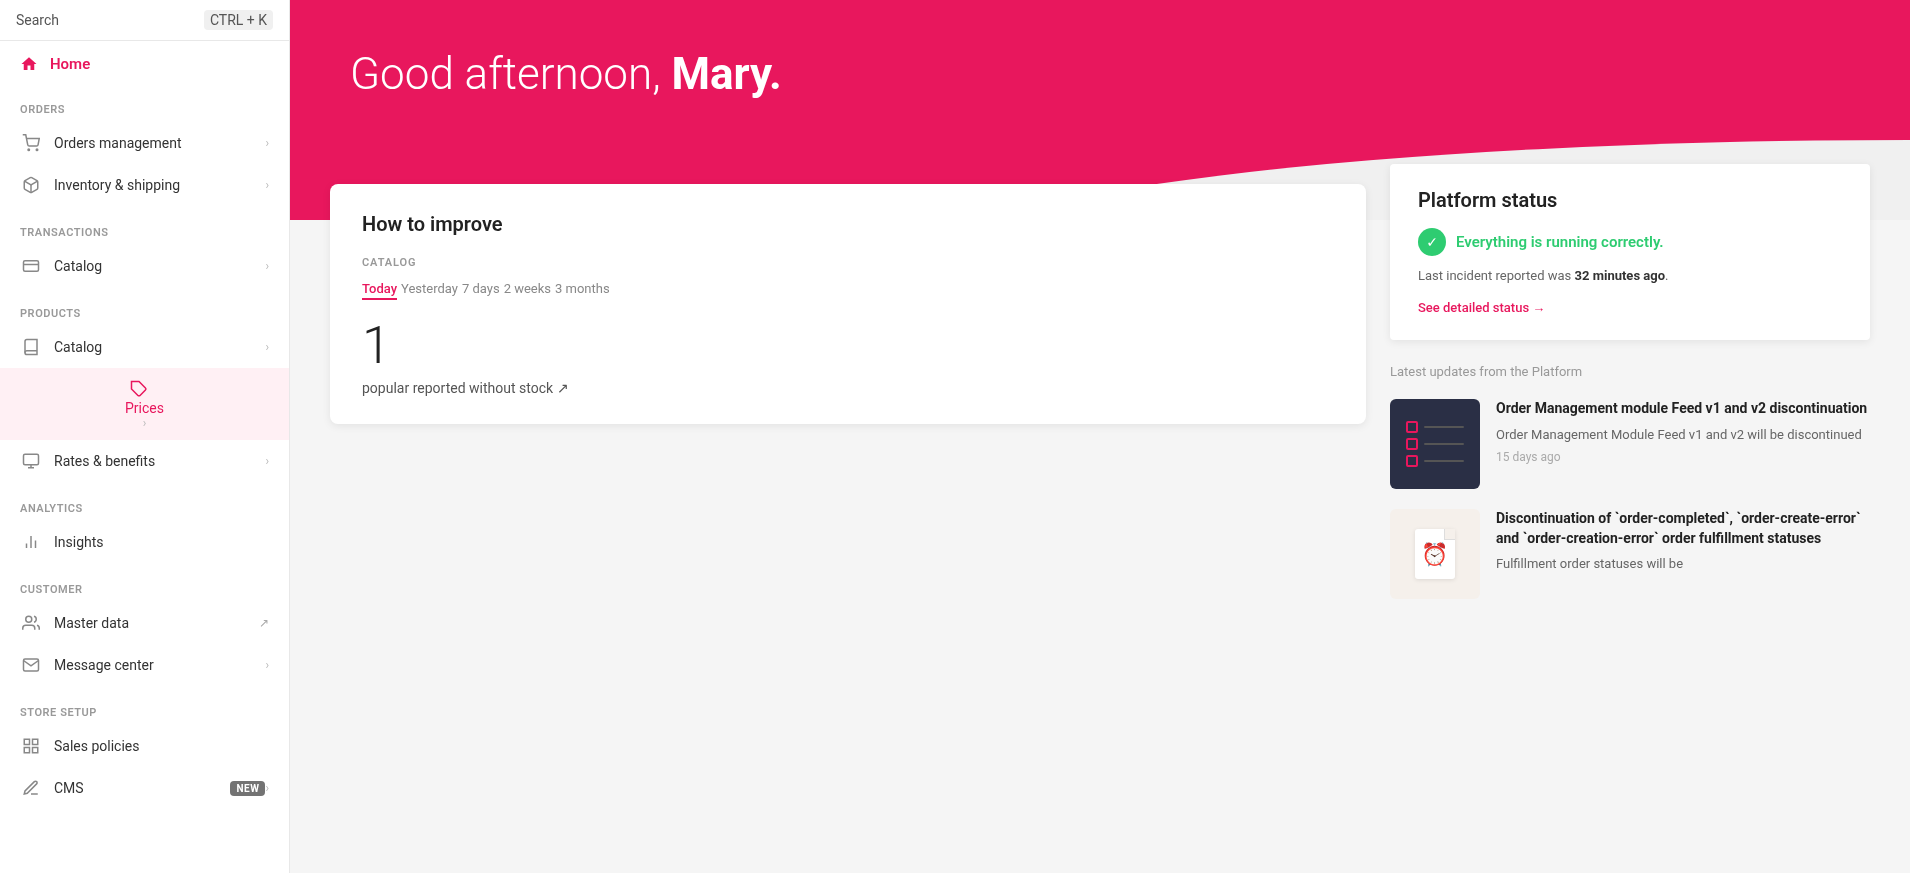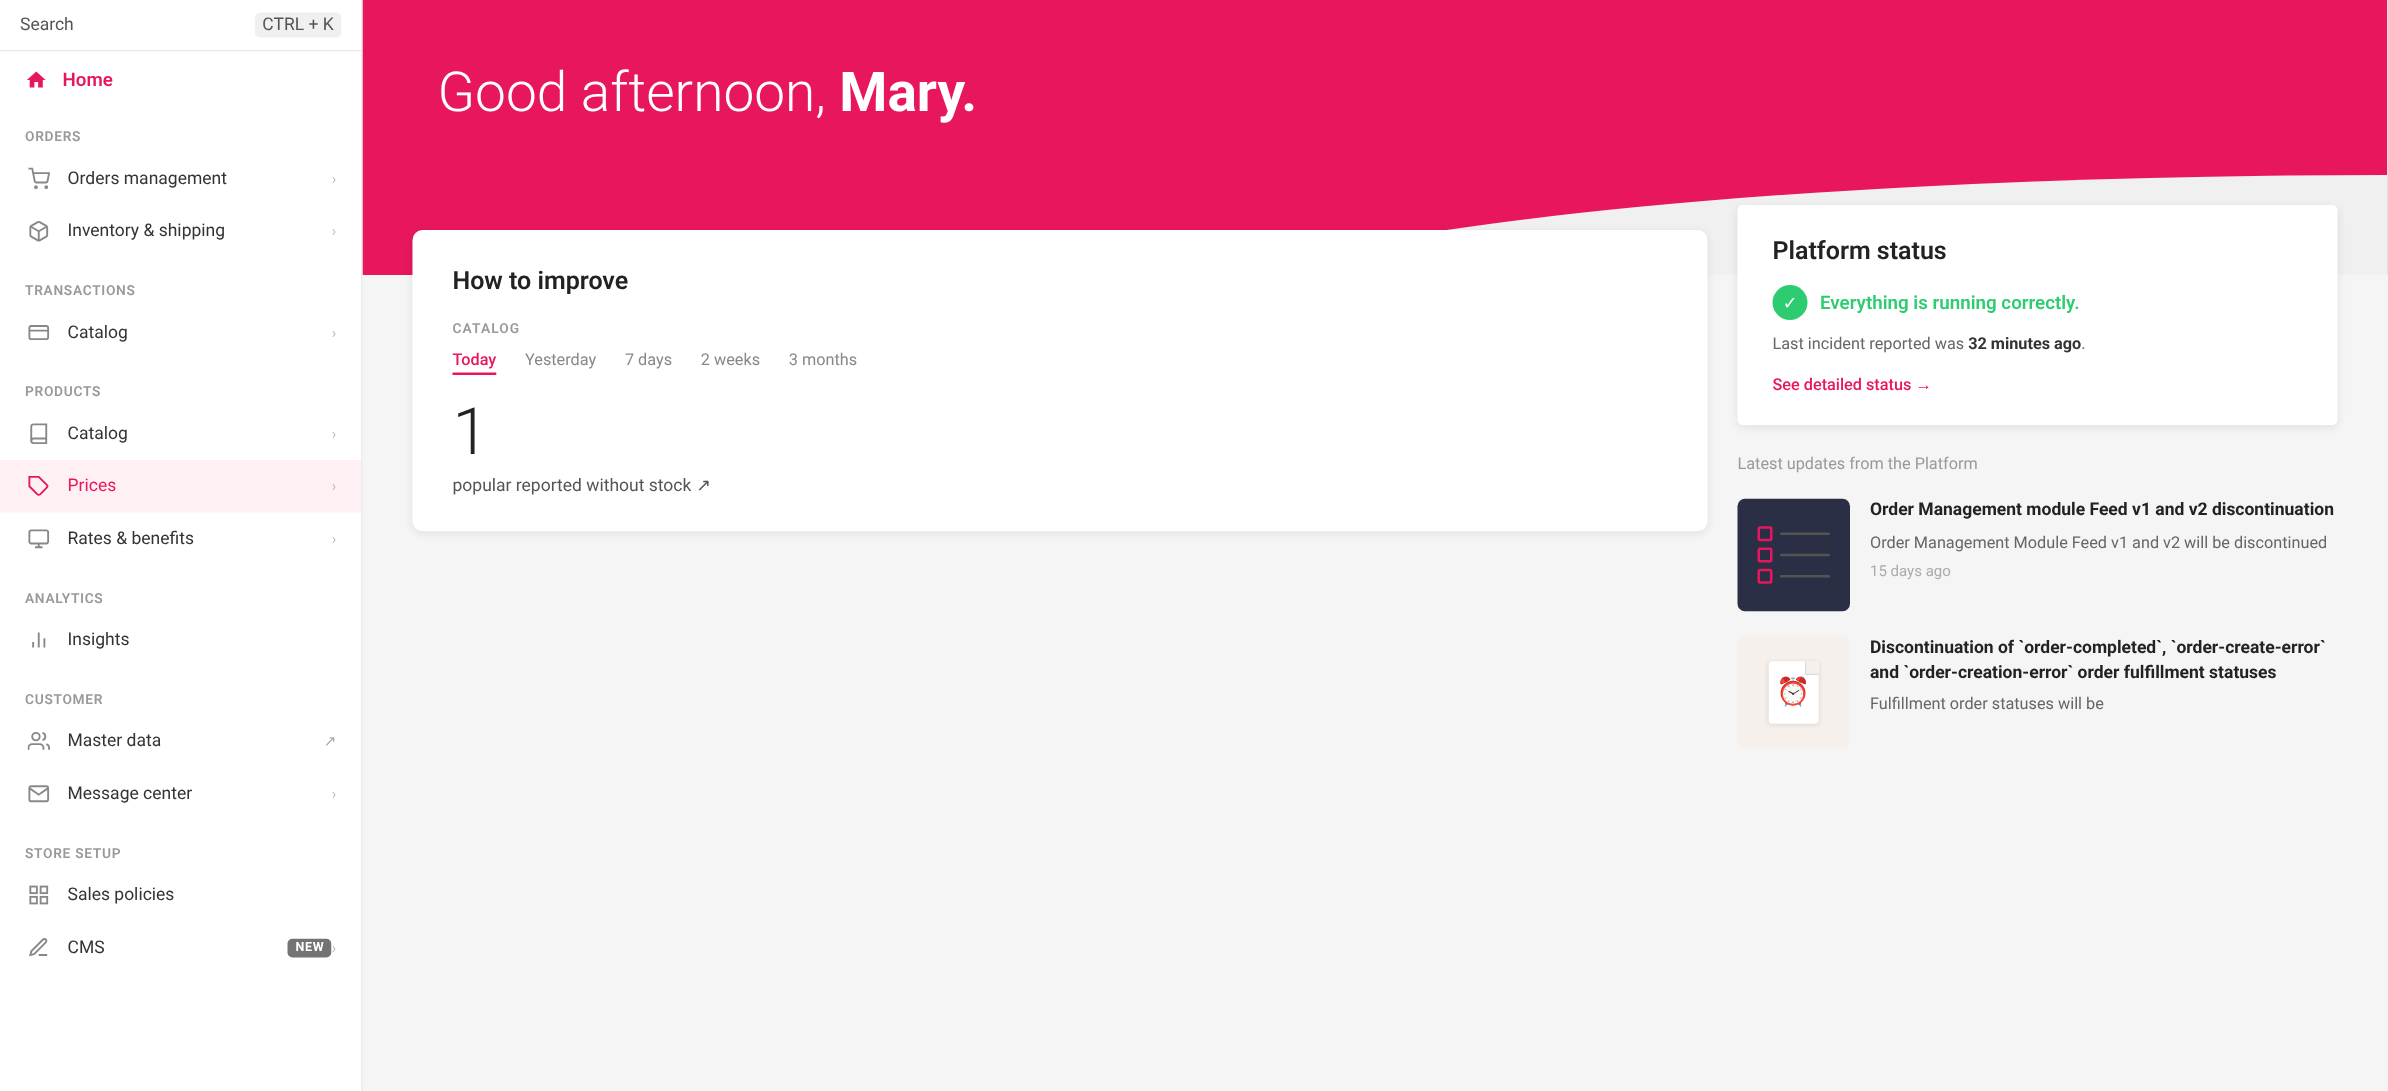--- a/index.html
+++ b/index.html
@@ -47,21 +47,21 @@
     .nav-item {
       display: flex;
       align-items: center;
       padding: 10px 20px;
       cursor: pointer;
       color: #333;
       font-size: 14px;
       font-weight: 400;
       position: relative;
     }
-    .nav-item.active { color: #e8175d; background: #fff0f4; }
+    .nav-item.active { color: #e8175d; background: #fff0f4; flex-direction: column; }
     .nav-item .nav-icon {
       width: 22px;
       height: 22px;
       margin-right: 12px;
       display: flex;
       align-items: center;
       justify-content: center;
       flex-shrink: 0;
     }
     .nav-item .nav-label { flex: 1; }
@@ -160,21 +160,21 @@
       font-size: 11px;
       font-weight: 600;
       color: #999;
       letter-spacing: 0.08em;
       text-transform: uppercase;
       margin-bottom: 10px;
     }
 
     .time-tabs {
       display: flex;
-      gap: 23px;
+      gap: 4px;
       margin-bottom: 20px;
       flex-wrap: wrap;
     }
     .time-tab {
       font-size: 13px;
       cursor: pointer;
       padding: 2px 0;
       color: #888;
     }
     .time-tab.active {

